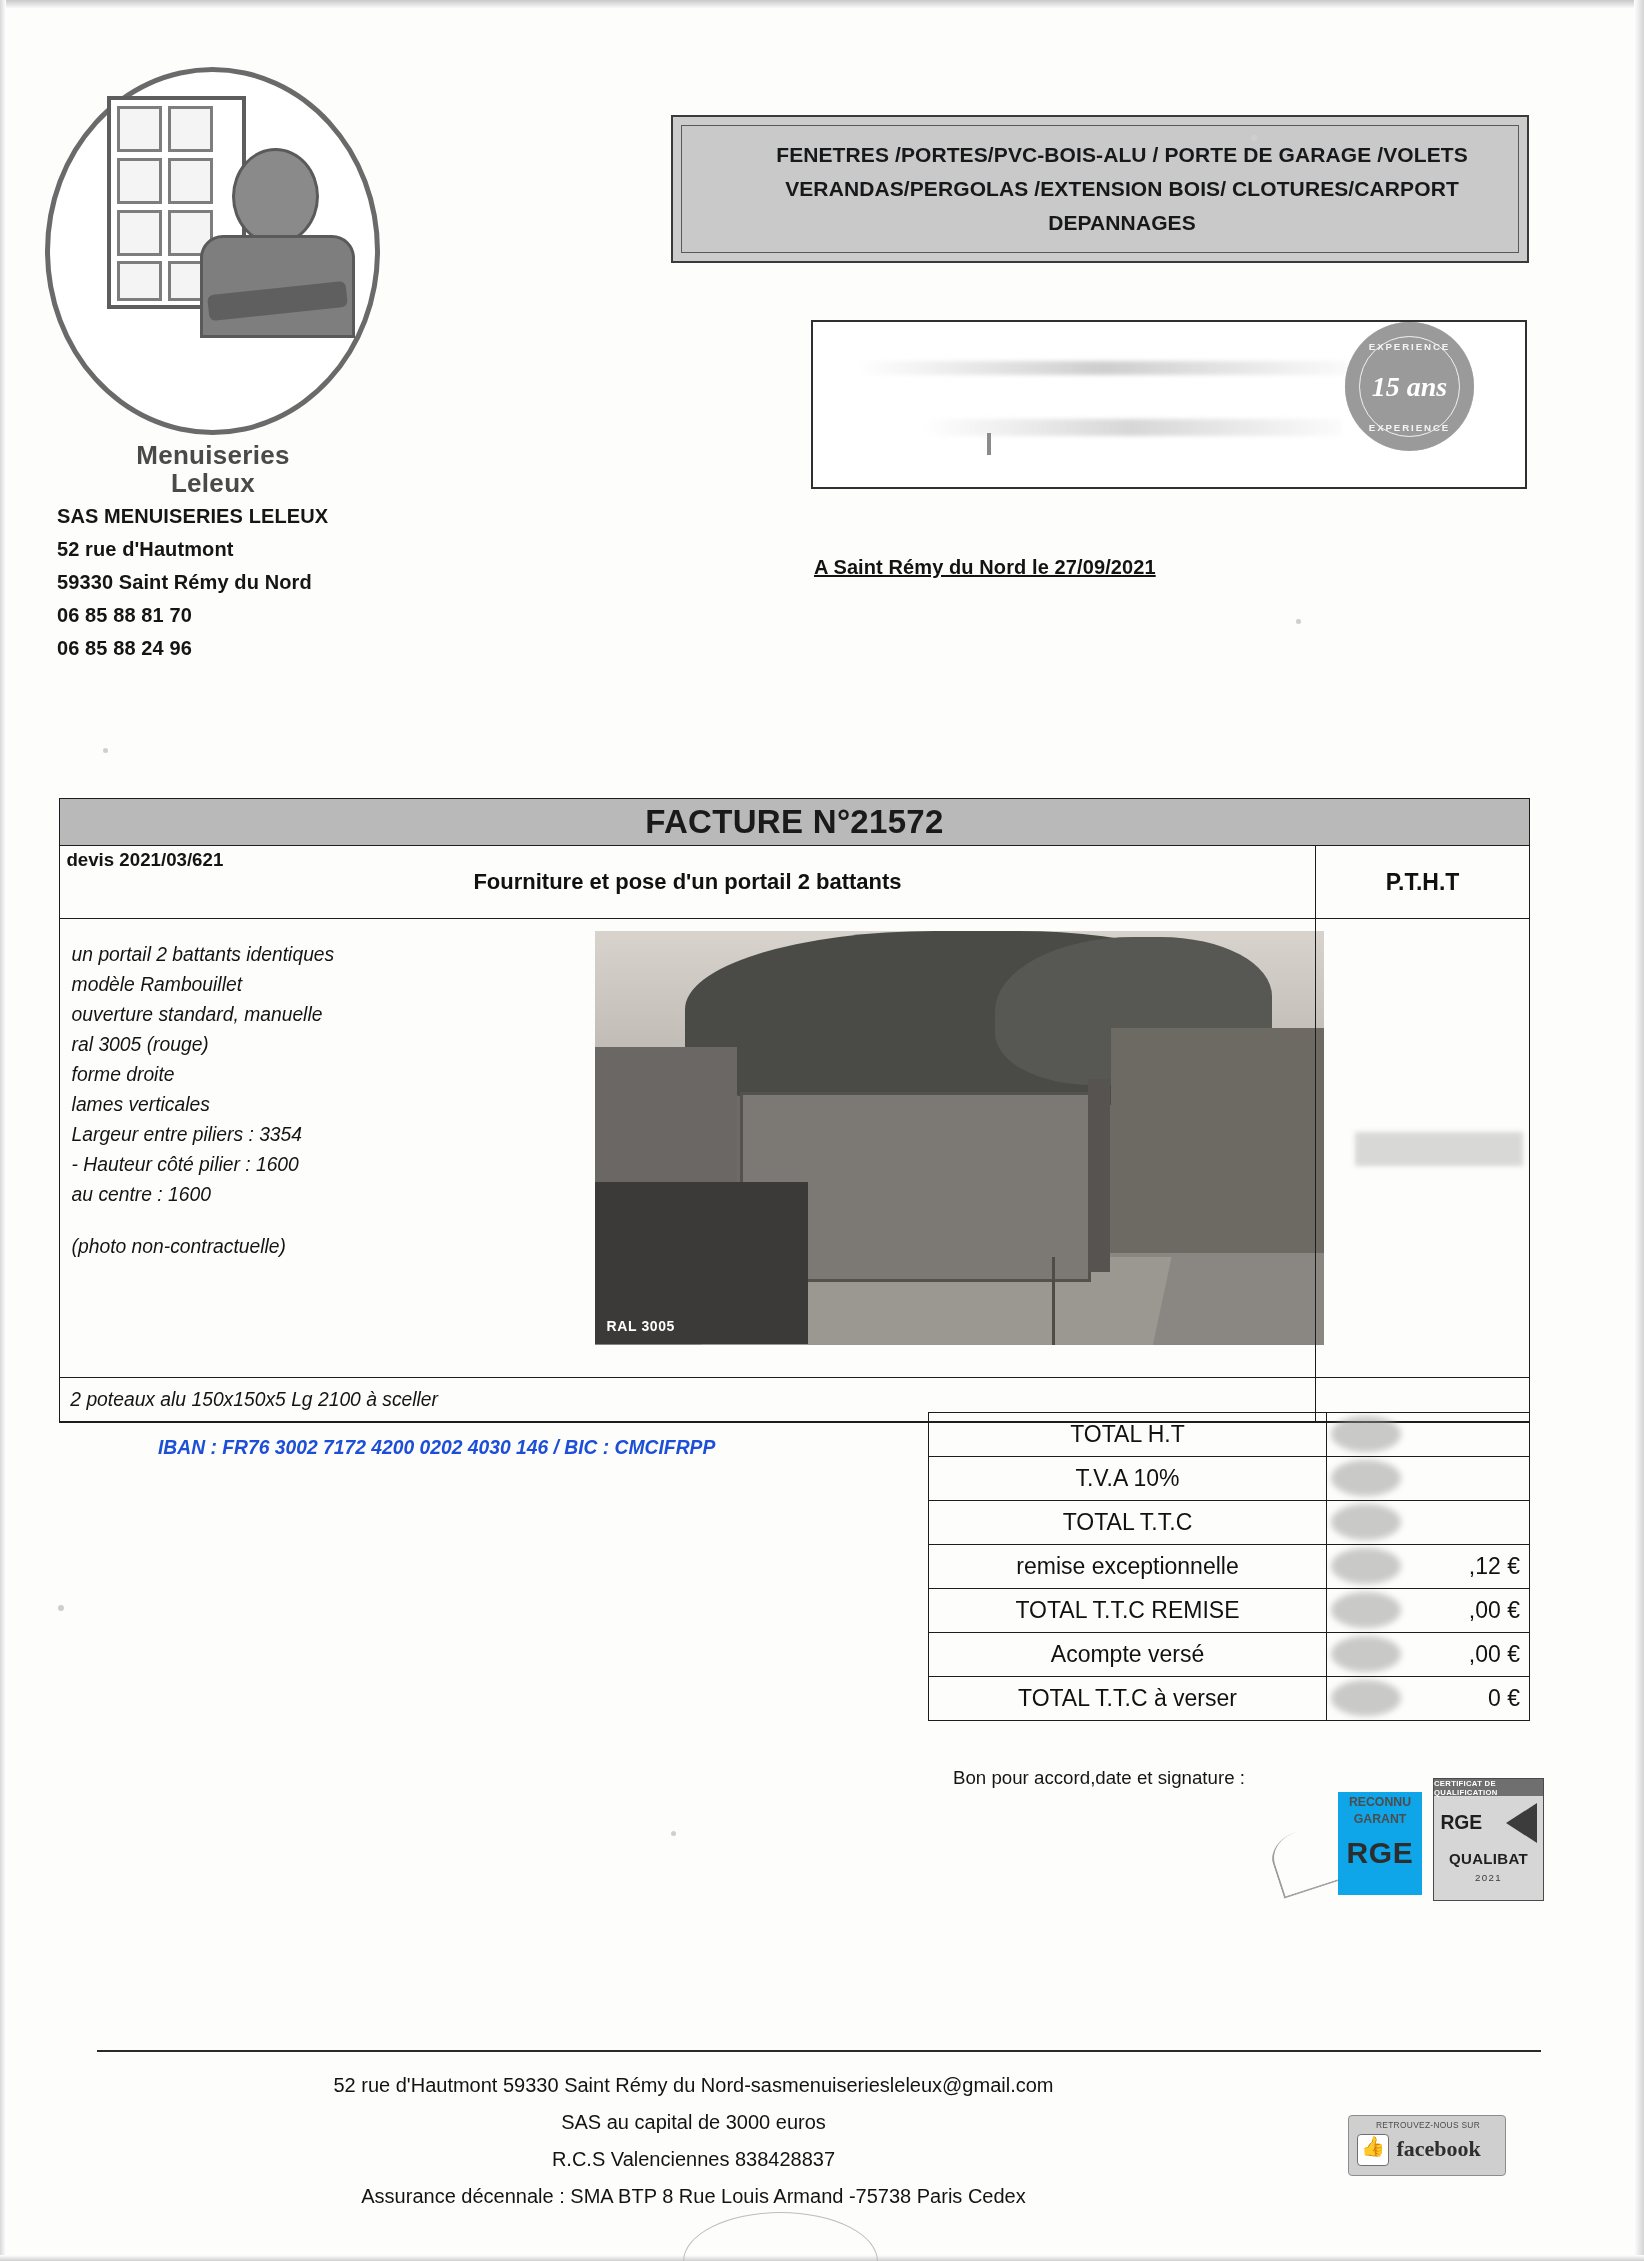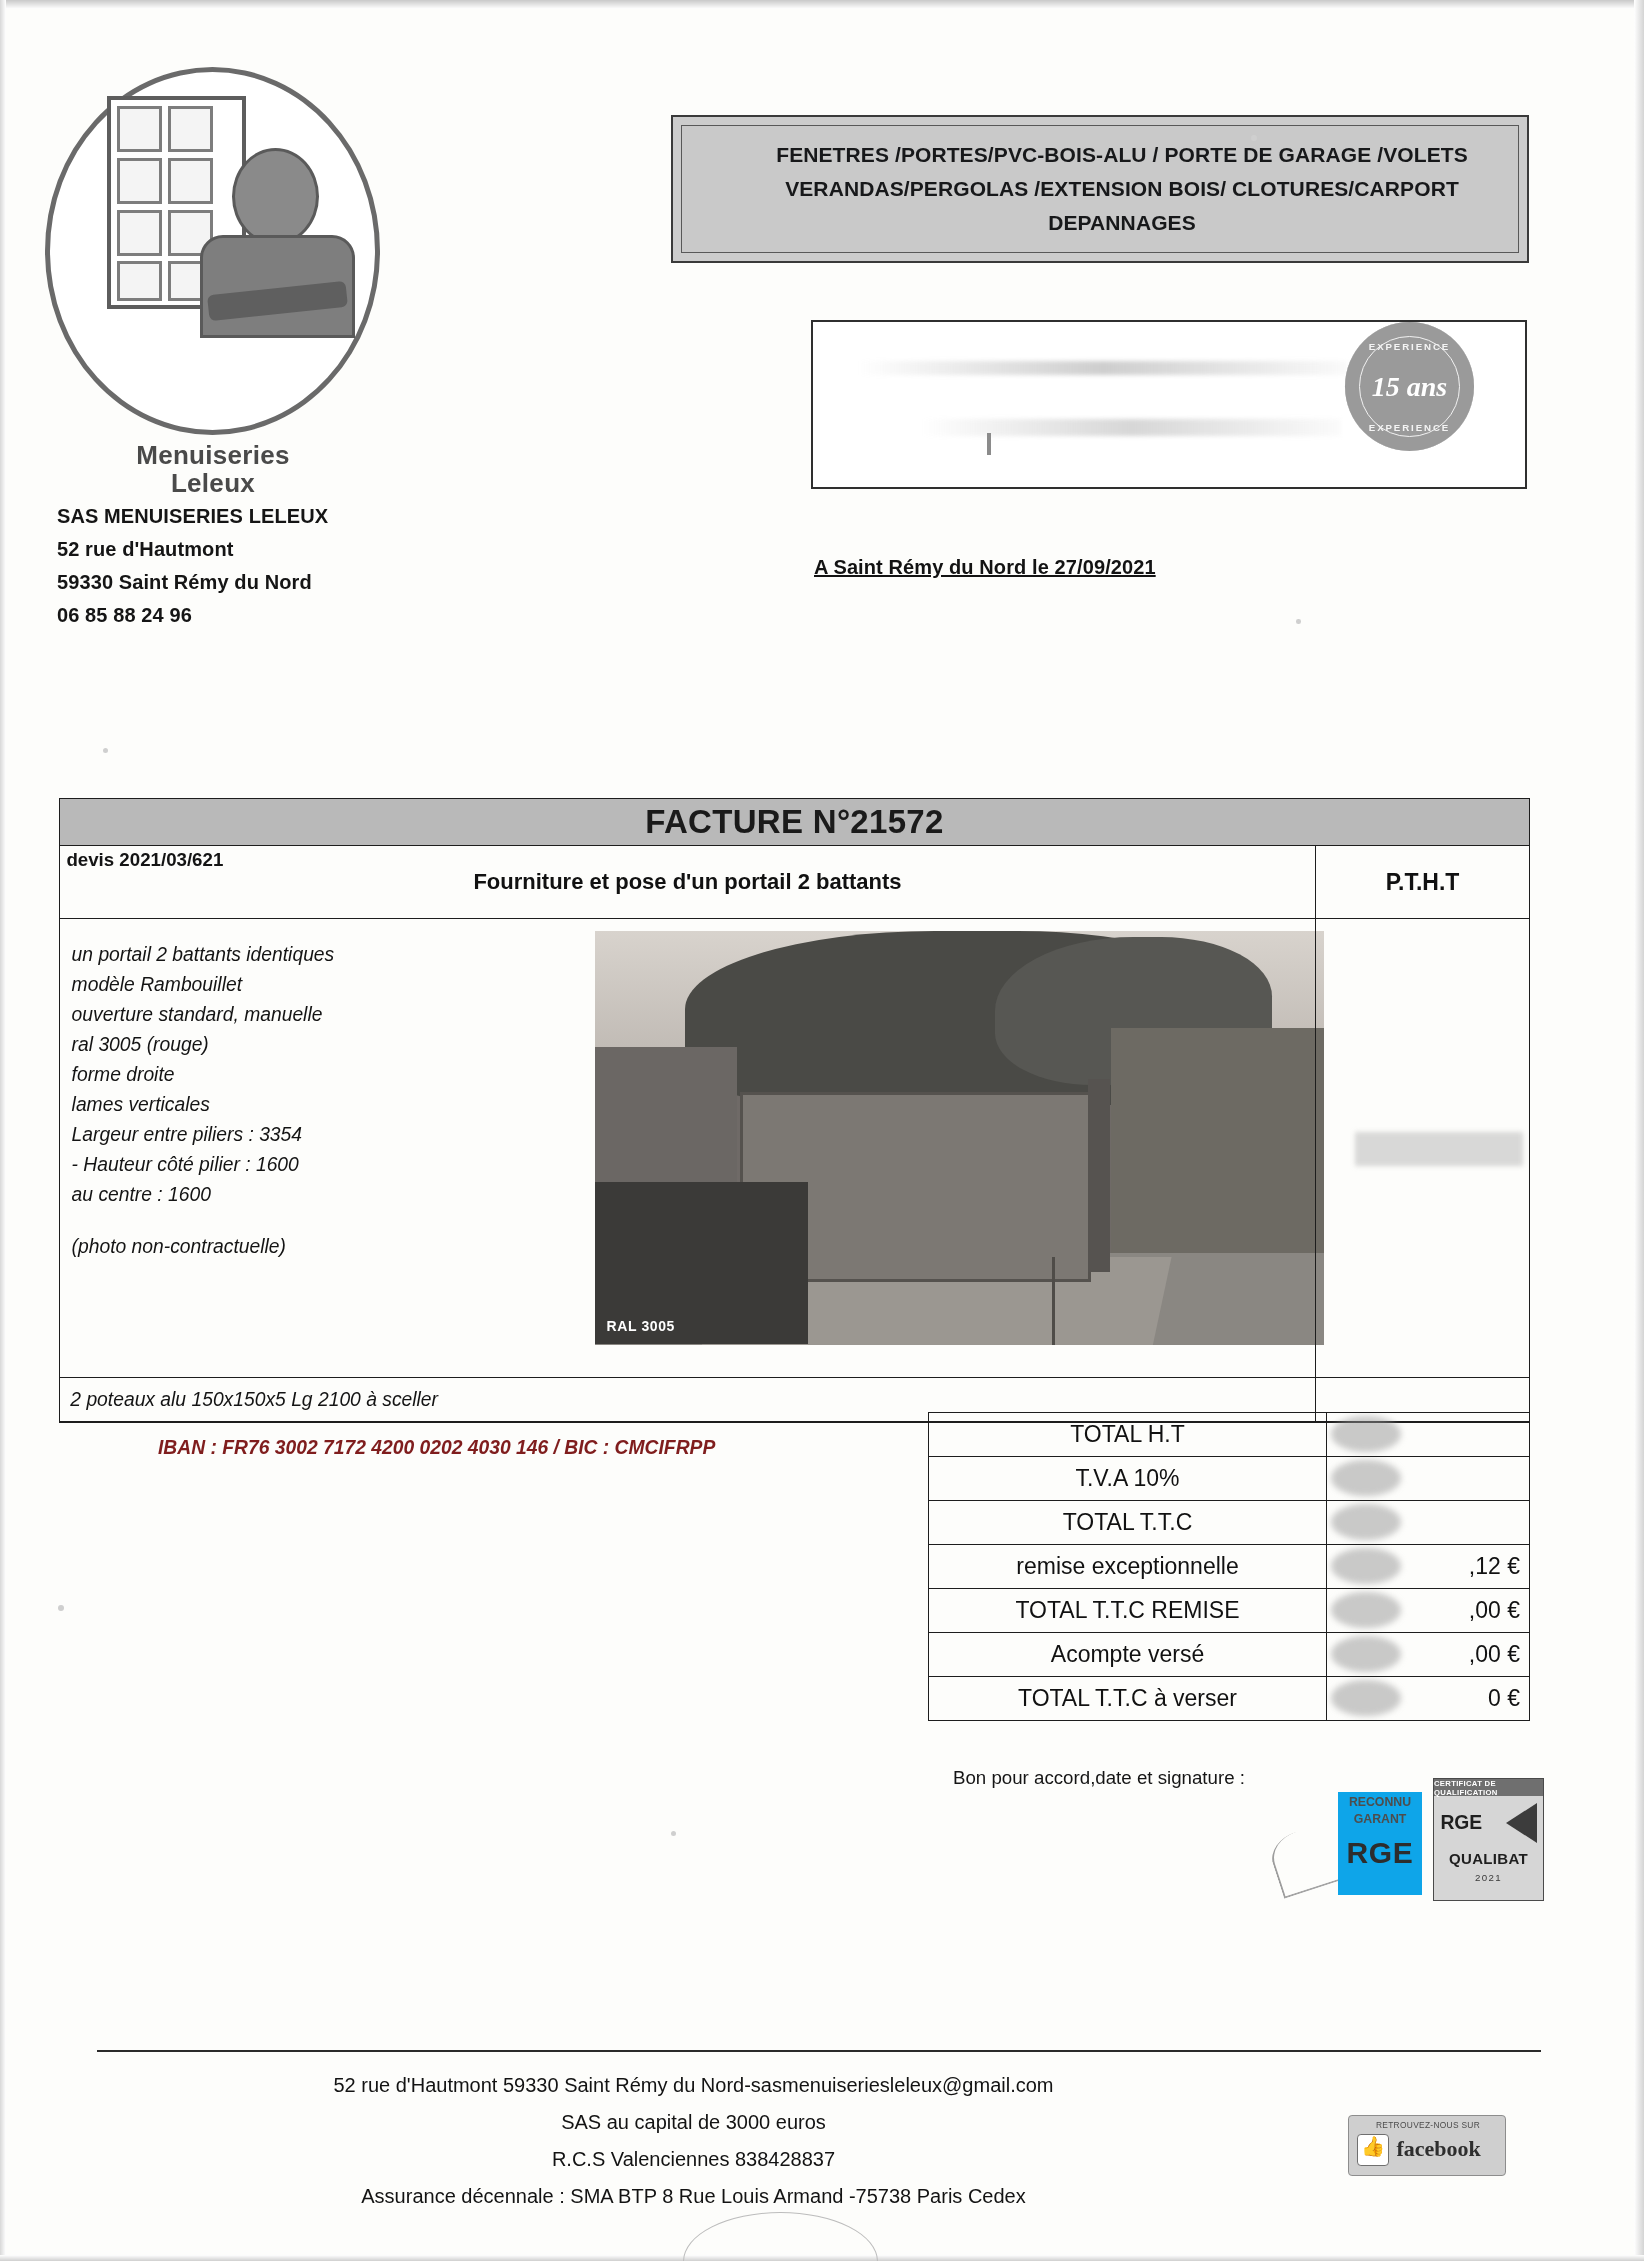--- a/index.html
+++ b/index.html
@@ -457,21 +457,21 @@
   }
 
   
   .iban {
     position: absolute;
     left: 158px;
     top: 1437px;
     font-size: 19.3px;
     font-weight: bold;
     font-style: italic;
-    color: #7f1d1d;
+    color: #1d4ed8;
   }
 
   
   .totals {
     position: absolute;
     left: 928px;
     top: 1412px;
     width: 602px;
     border: 1.9px solid #1d1d1d;
     box-sizing: border-box;
@@ -751,20 +751,21 @@
     <div class="seal-inner">
       <div class="seal-num">15 ans</div>
     </div>
     <div class="seal-txt-bot">EXPERIENCE</div>
   </div>
 
   <div class="company">
     <div>SAS MENUISERIES LELEUX</div>
     <div>52 rue d'Hautmont</div>
     <div>59330 Saint Rémy du Nord</div>
+    <div>06 85 88 81 70</div>
     <div>06 85 88 24 96</div>
   </div>
 
   <div class="date-line">A Saint Rémy du Nord le 27/09/2021</div>
 
   <div class="inv">
 
     <div class="inv-title">FACTURE N°21572</div>
 
     <div class="inv-subhead">

